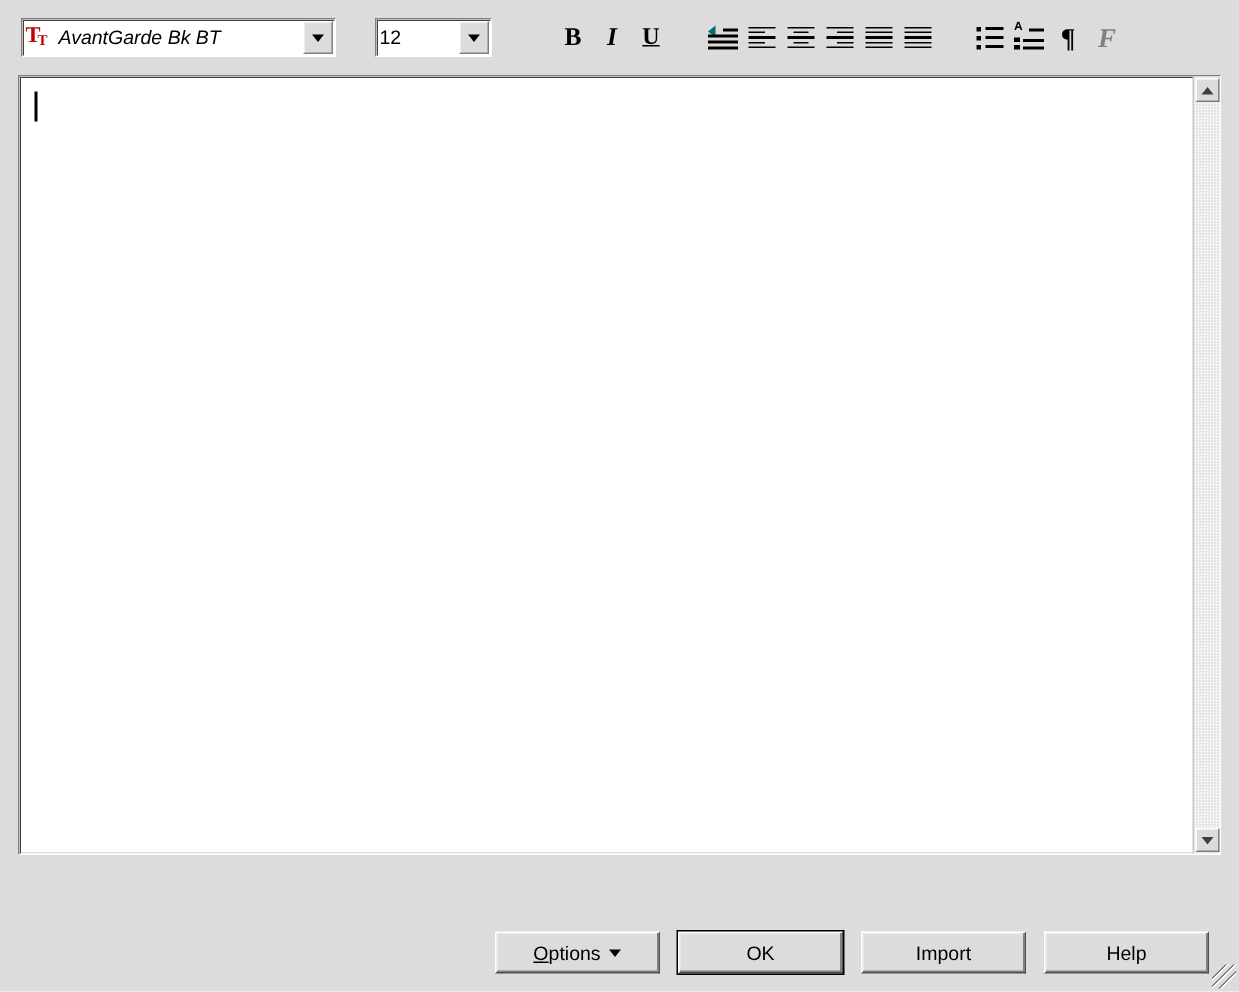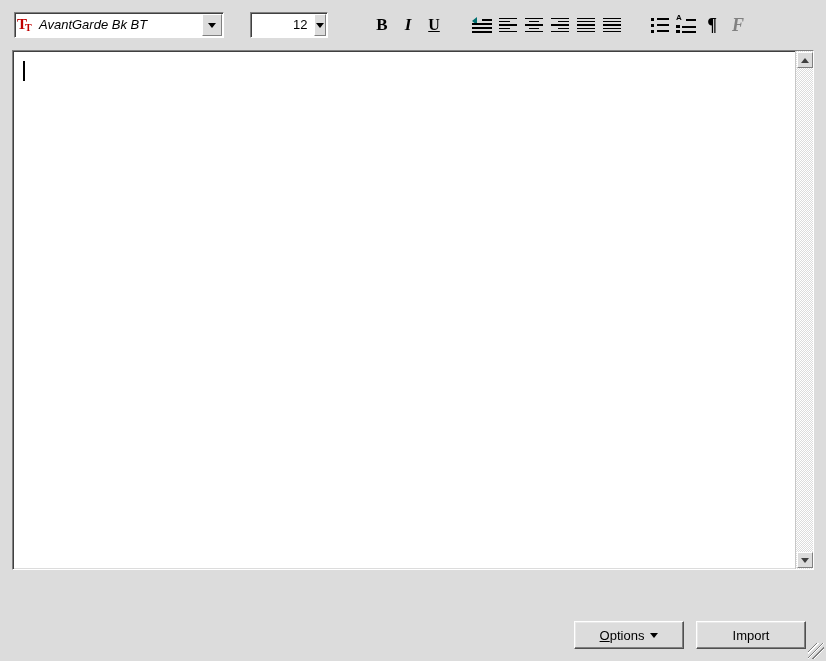--- a/index.html
+++ b/index.html
@@ -53,21 +53,21 @@
       border: 1px solid #ffffff;
       border-right-color: #808080;
       border-bottom-color: #808080;
       display: flex;
       align-items: center;
       justify-content: center;
     }
     .font-combo { width: 210px; }
     .font-combo .combo-text { flex: 1; font-style: italic; }
     .size-combo { width: 78px; }
-    .size-combo .combo-text { flex: 1; margin-left: 40px; }
+    .size-combo .combo-text { flex: 1; }
 
     .tb-gap { width: 26px; }
 
     .tb-group {
       display: flex;
       align-items: center;
       gap: 2px;
     }
     .tb-btn {
       width: 24px;
@@ -391,18 +391,24 @@
         <span class="tri-down"></span>
       </div>
   </div>
 </div>
 
 <div class="button-row">
   <div class="win-btn">
     <span><span class="mn">O</span><span>ptions</span></span>
     <span class="tri-down-sm"></span>
   </div>
+  <div class="win-btn default">
+    <span>OK</span>
+  </div>
   <div class="win-btn">
     <span>Import</span>
   </div>
+  <div class="win-btn">
+    <span>Help</span>
+  </div>
 </div>
 
 <div class="grip"></div>
 
 </body></html>

